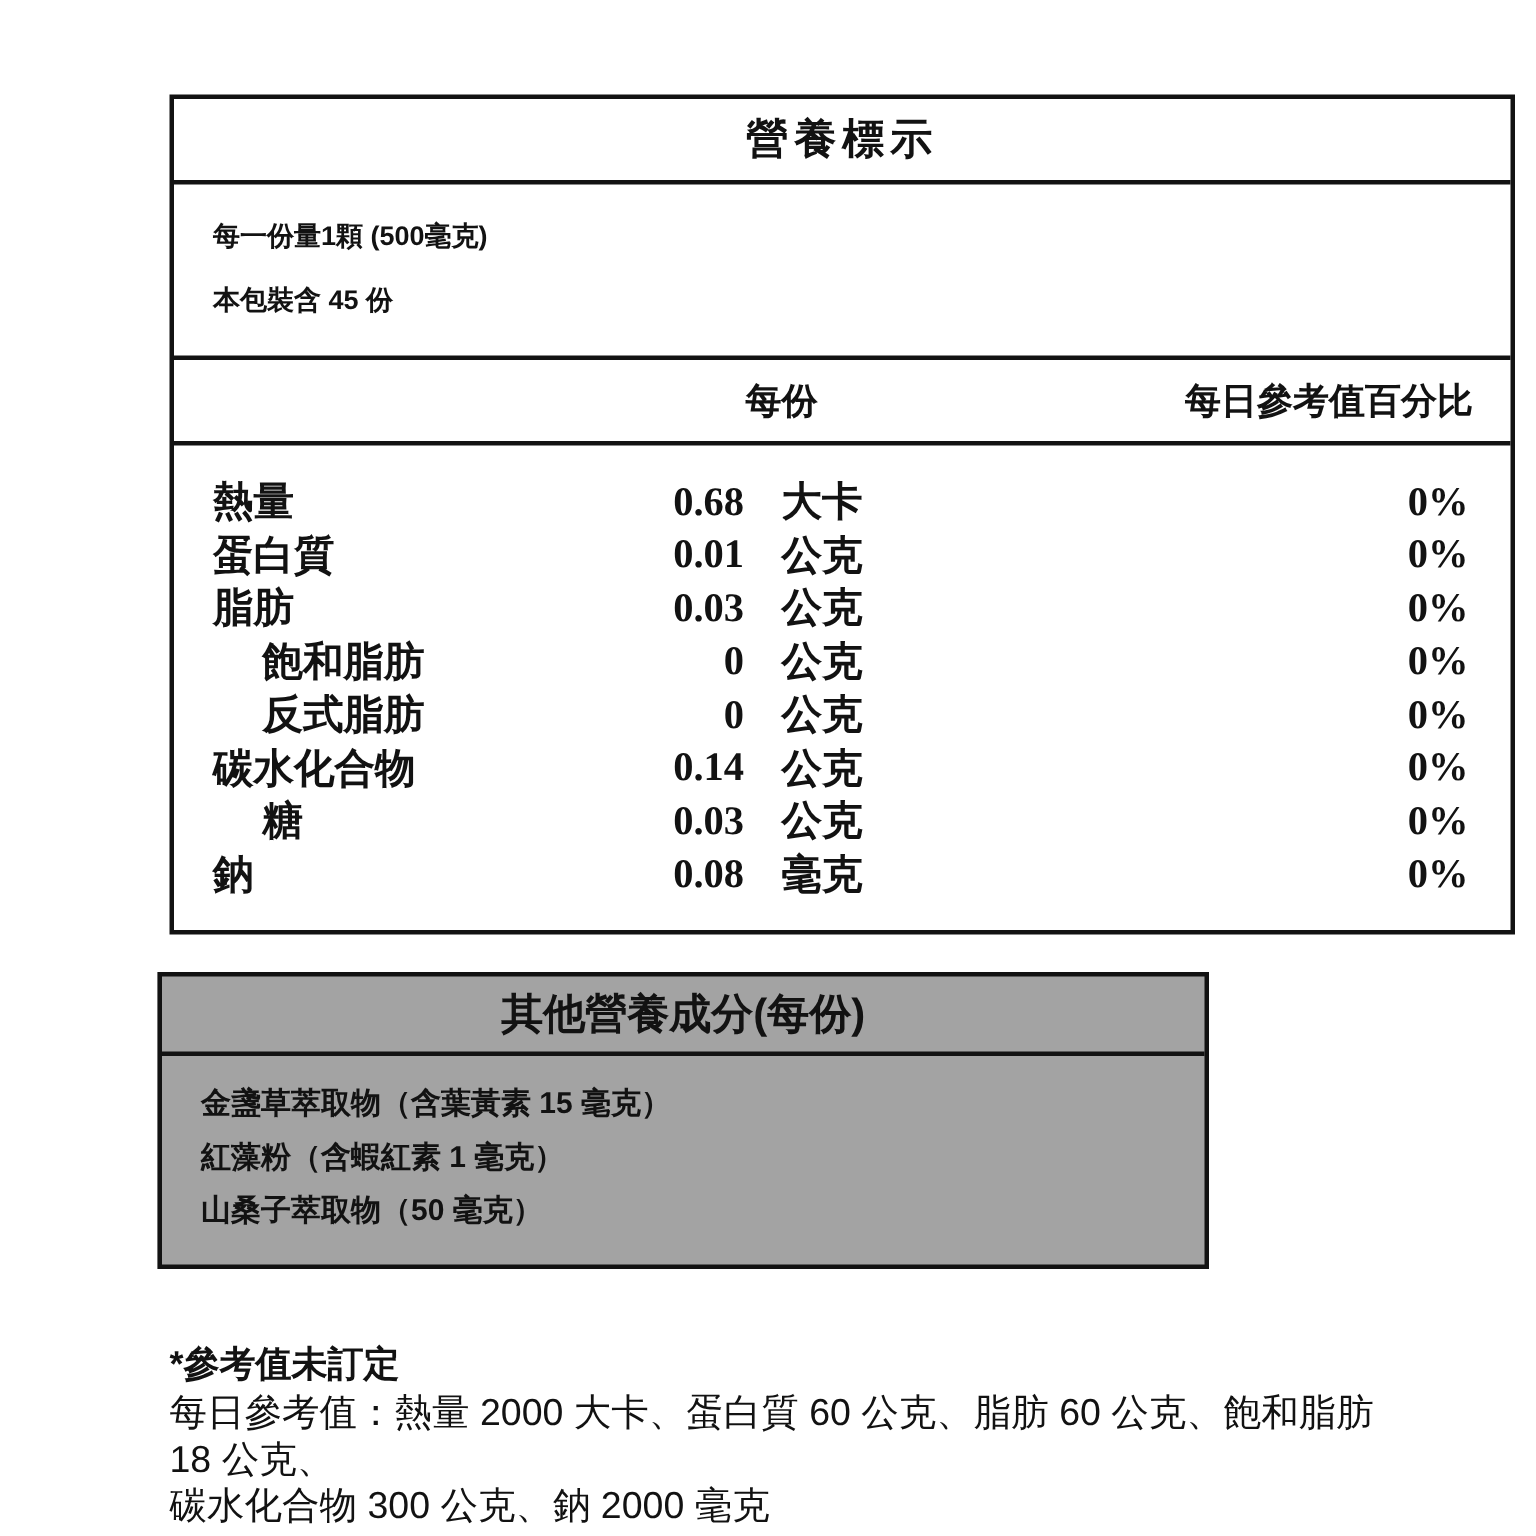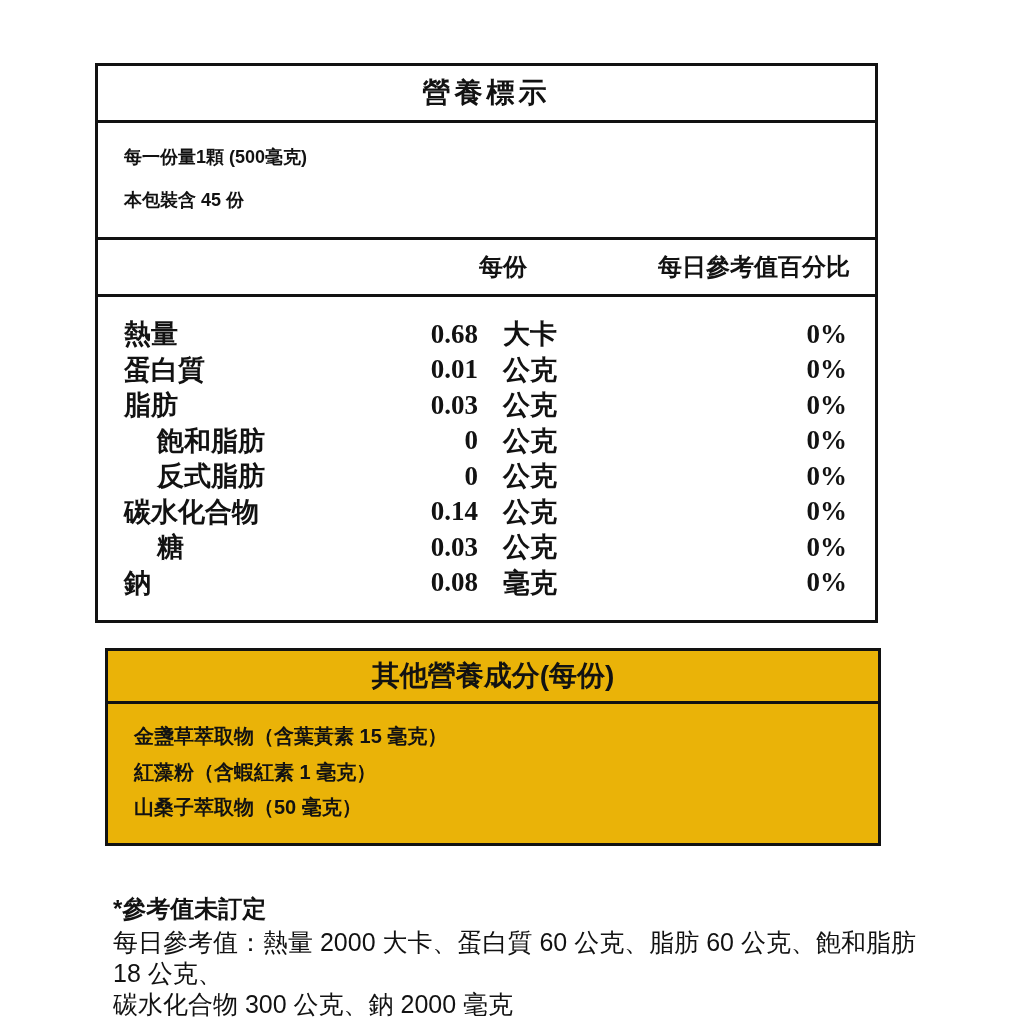--- a/index.html
+++ b/index.html
@@ -4,21 +4,21 @@
 <style>
   html,body { margin:0; padding:0; }
   .page {
     position:relative;
     width:1024px; height:1024px;
     background:#ffffff;
     color:#121212;
     font-family:"Liberation Sans", sans-serif;
   }
   .facts-box {
-    position:absolute; left:95px; top:63px; width:783px;
+    position:absolute; left:113px; top:63px; width:897px;
     border:3px solid #121212; box-sizing:border-box; background:#fff;
   }
   .box-title {
     height:54px; display:flex; align-items:center; justify-content:center;
     font-size:28px; font-weight:700; letter-spacing:4px;
   }
   .divider { height:3px; background:#121212; }
   .serving-block {
     padding:13px 20px 15px 26px;
     font-size:18px; font-weight:600; line-height:43px;
@@ -39,22 +39,22 @@
     display:grid; grid-template-columns:240px 114px 1fr auto;
     height:35.5px; align-items:center;
     font-size:27px; font-weight:600;font-family:Liberation Serif, serif;
   }
   .nrow .name  { white-space:nowrap; }
   .nrow.indent .name { padding-left:33px; }
   .nrow .val   { text-align:right; }
   .nrow .unit  { padding-left:25px; }
   .nrow .dv    { text-align:right; }
   .other-box {
-    position:absolute; left:105px; top:648px; width:776px;
-    border:3px solid #121212; box-sizing:border-box; background:#eab308;
+    position:absolute; left:105px; top:648px; width:701px;
+    border:3px solid #121212; box-sizing:border-box; background:#a3a3a3;
   }
   .other-title {
     height:50px; display:flex; align-items:center; justify-content:center;
     font-size:28px; font-weight:700;
   }
   .other-list { padding:15px 20px 17px 26px; font-size:20px; font-weight:600; }
   .other-list .item { line-height:35.5px; white-space:nowrap; }
   .footnote {
     position:absolute; left:113px; top:893px;
     font-size:24px; font-weight:700;

